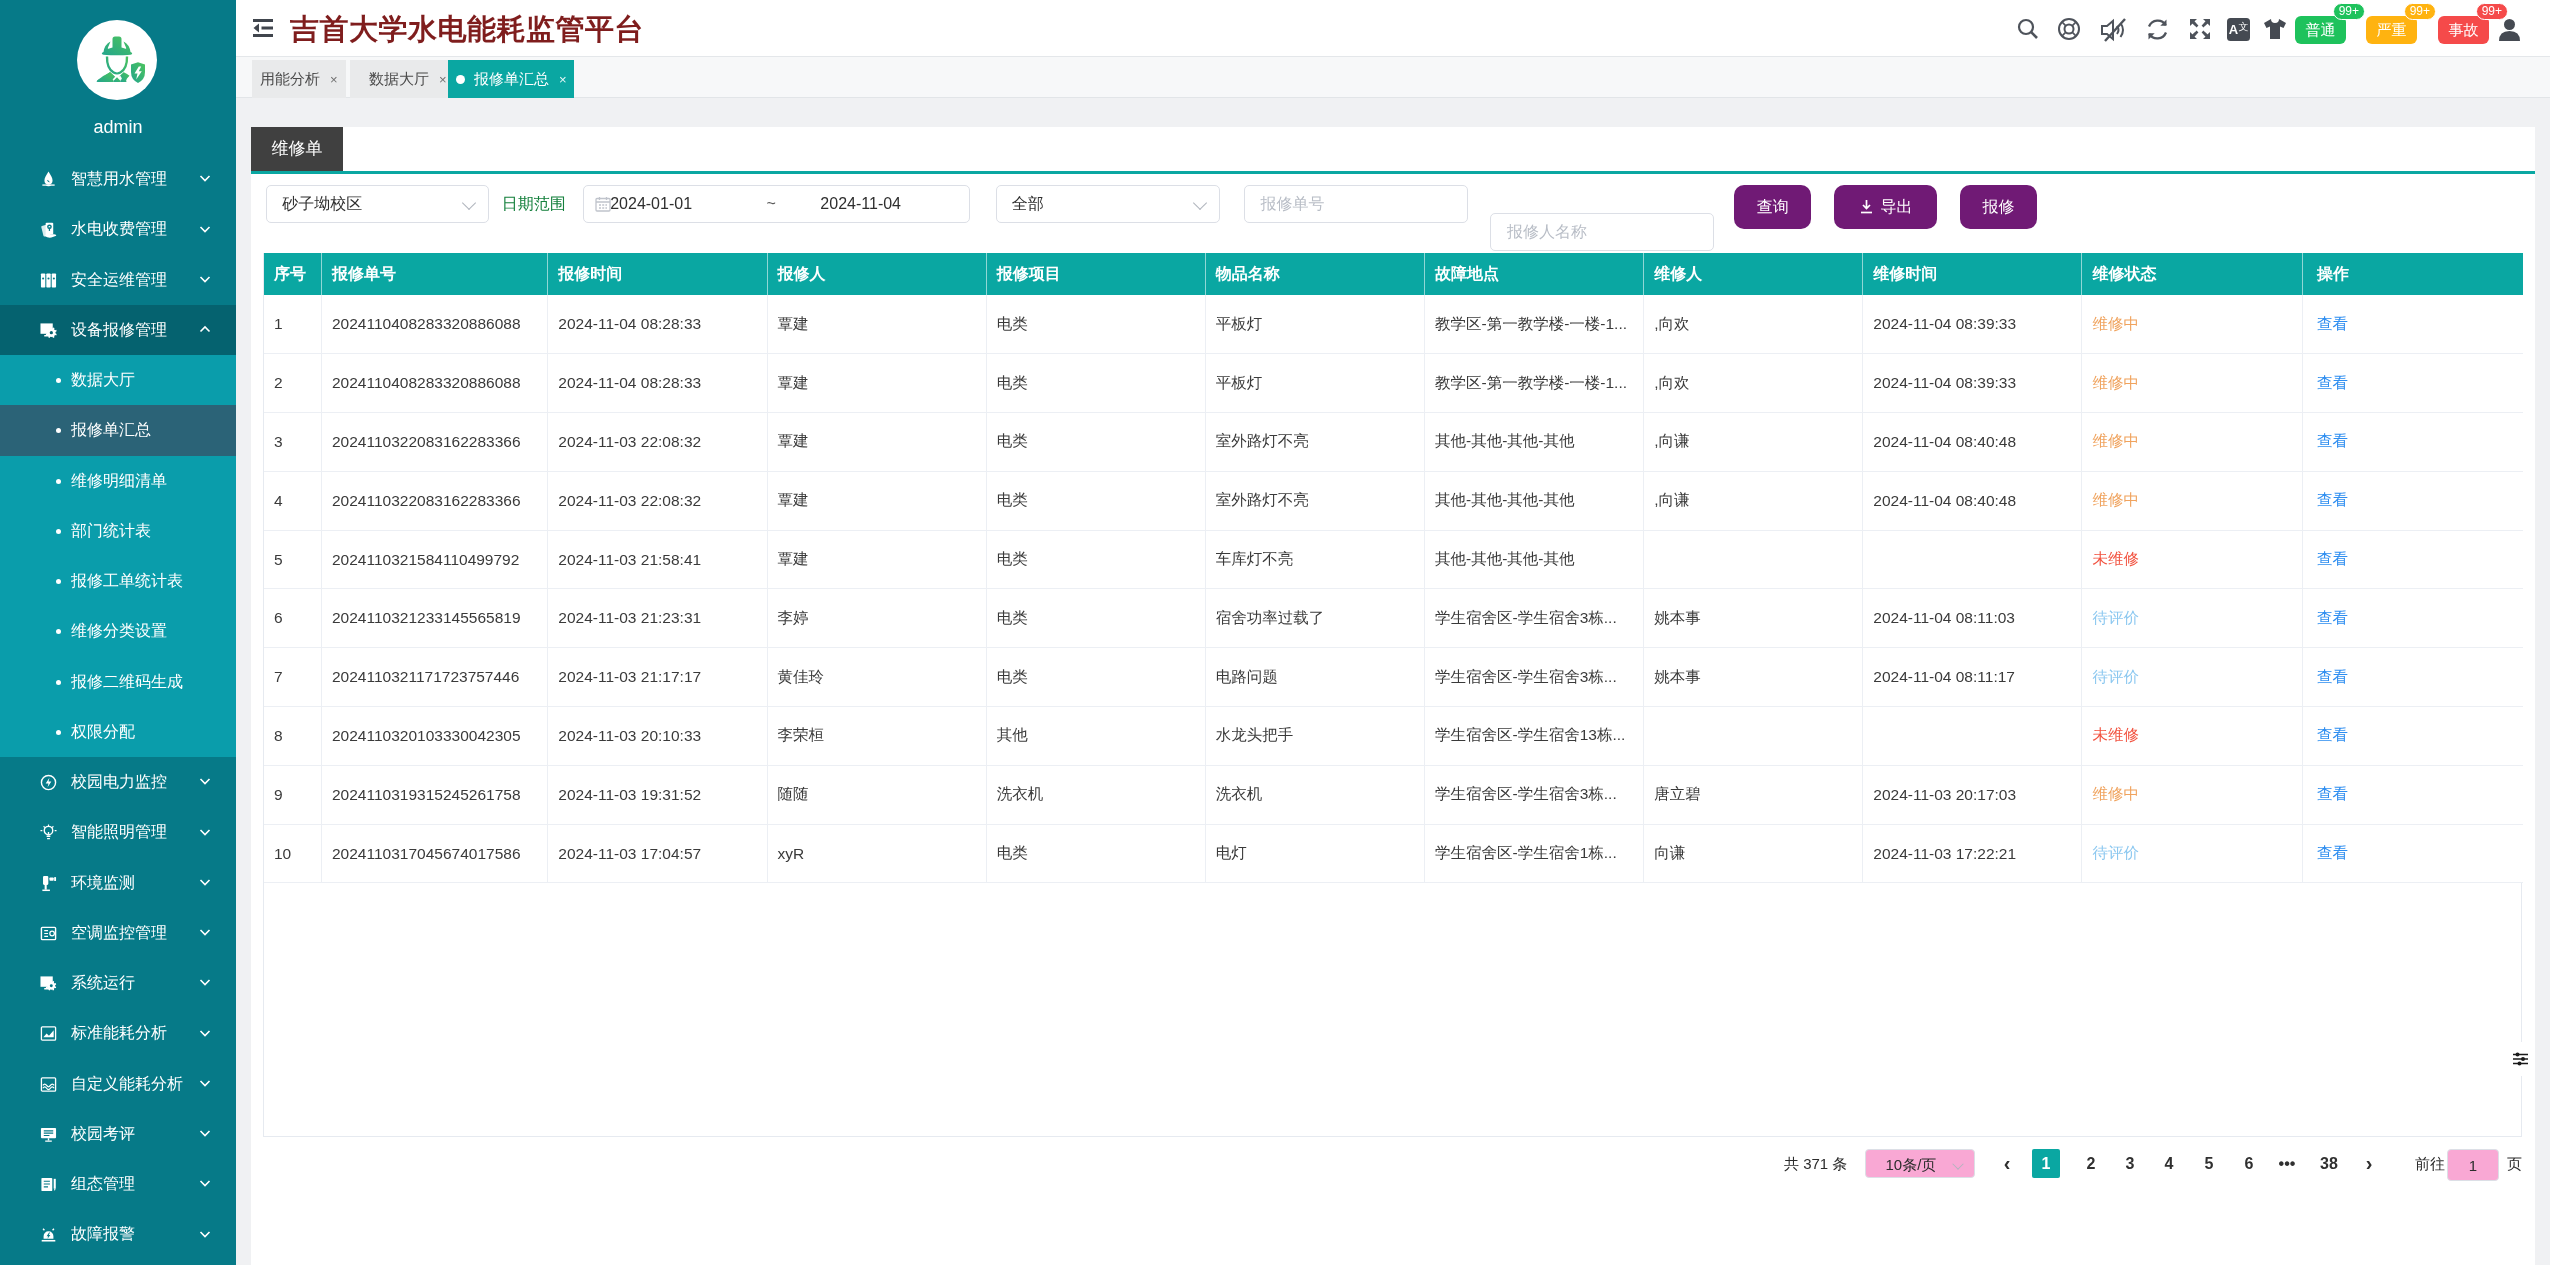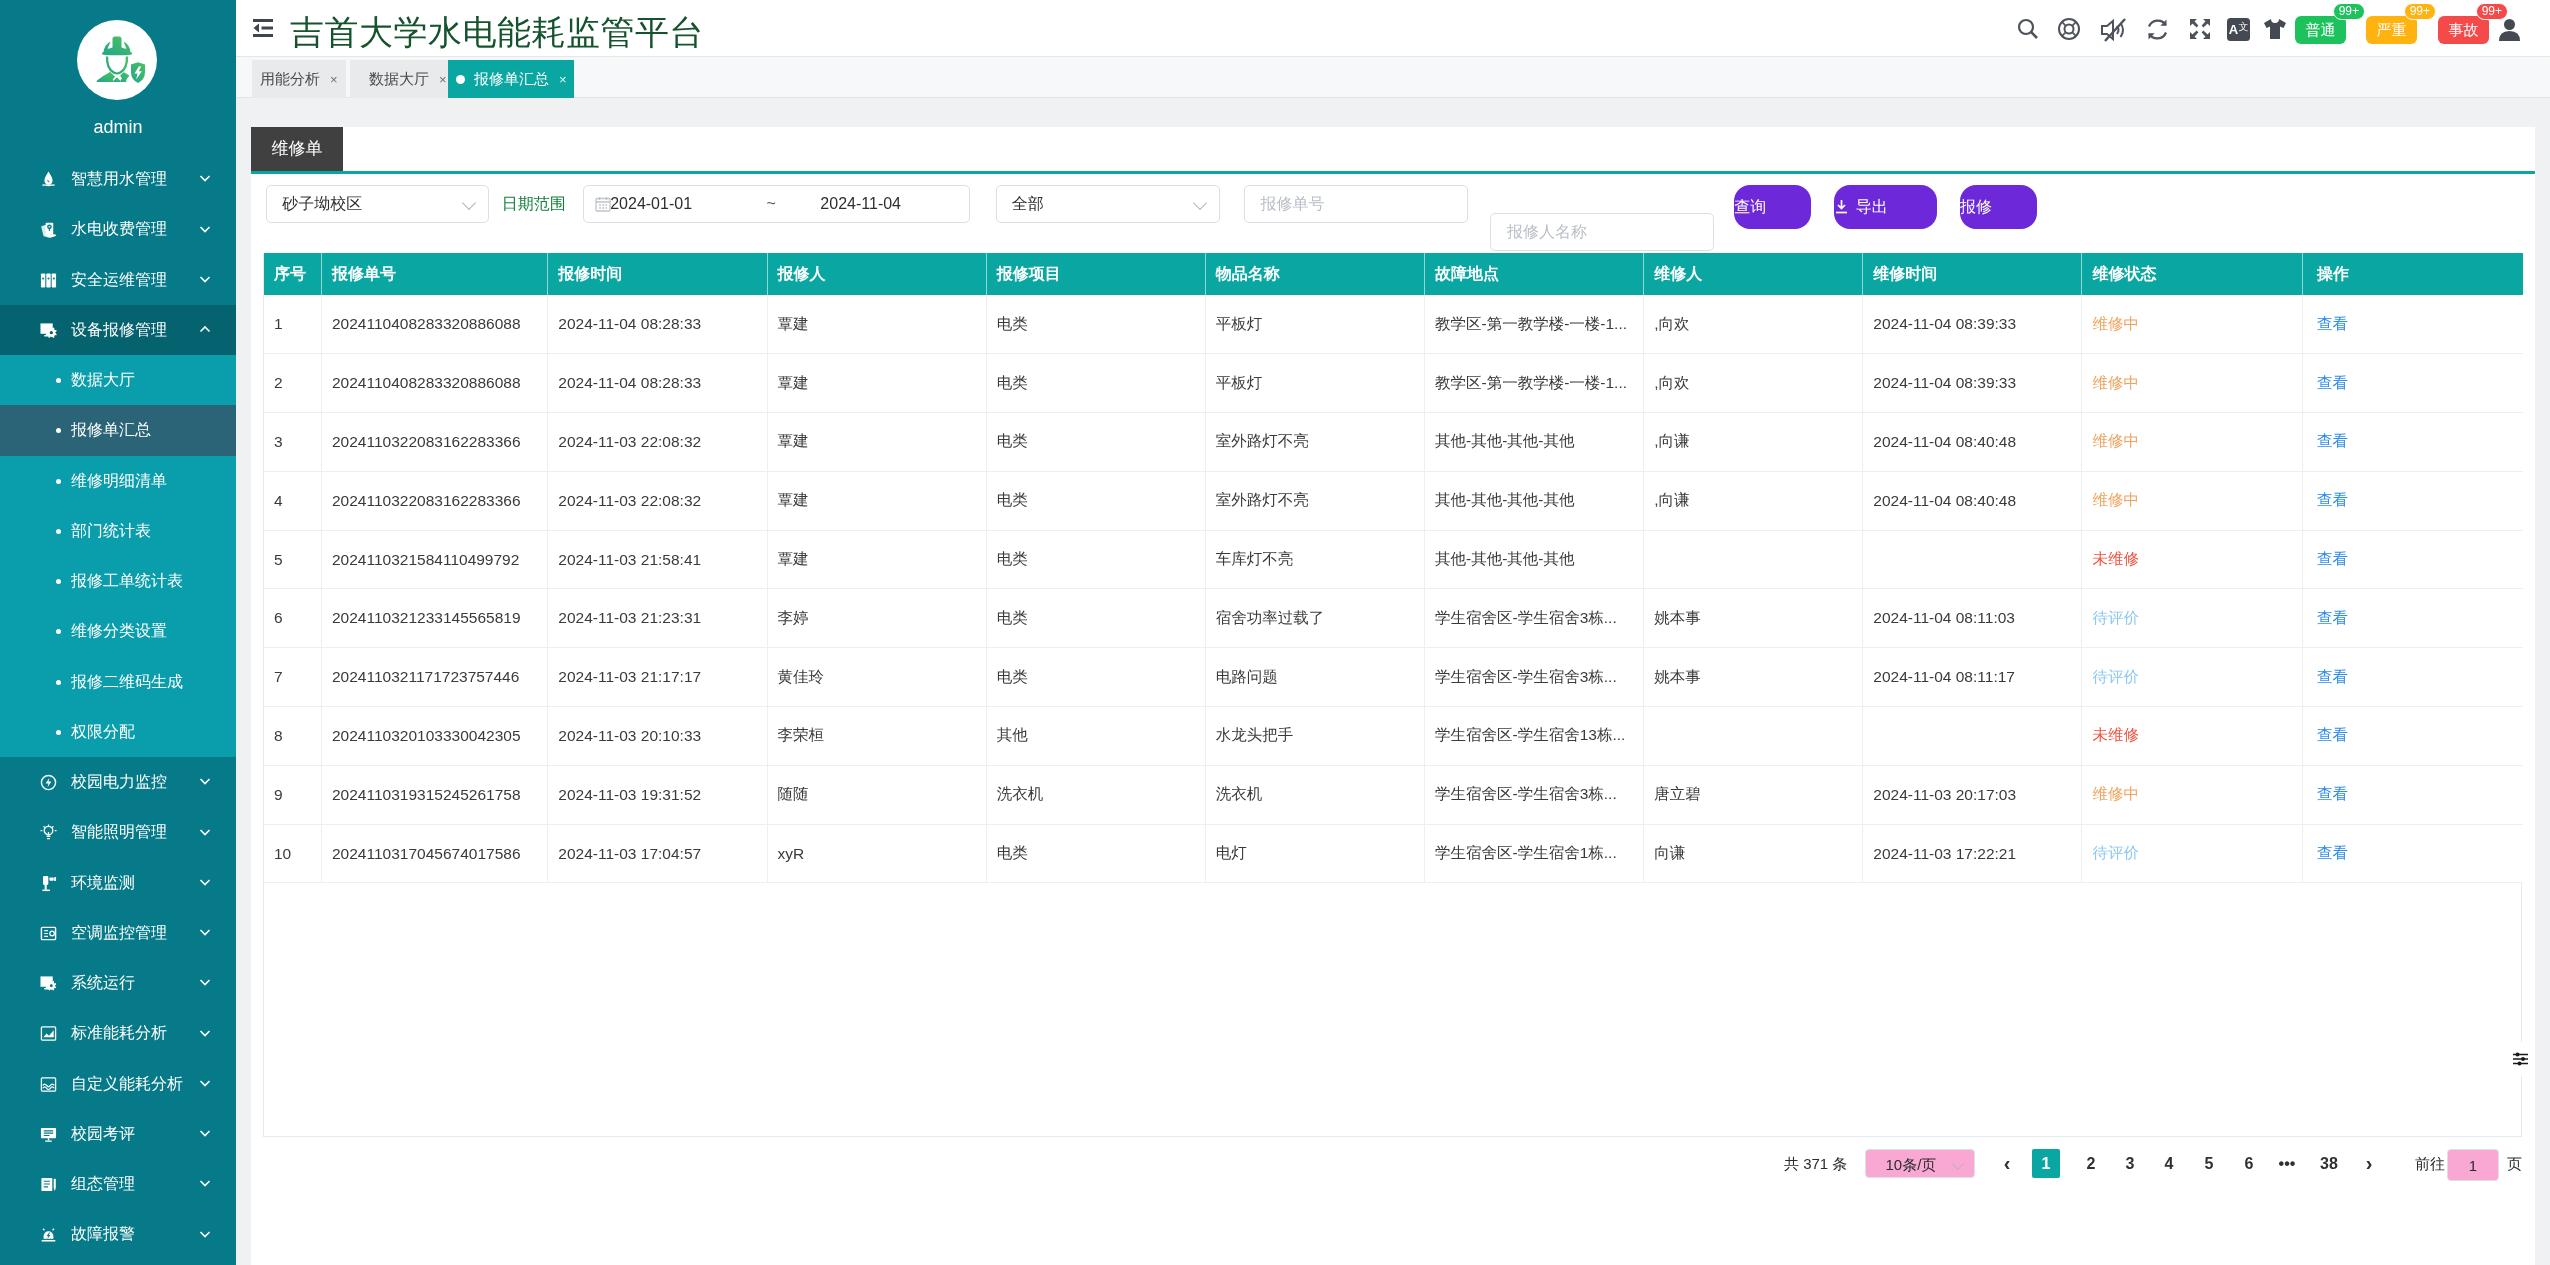--- a/index.html
+++ b/index.html
@@ -19,21 +19,21 @@
   .ch svg { vertical-align:middle; margin-top:-3px;}
   .sub { background:#0a9dab; }
   .mi.open { background:#05626f; }
   .mi .blt { position:absolute; left:56px; top:23px; width:5px; height:5px; border-radius:50%; background:#fff; }
   .mi .stx { position:absolute; left:71px; }
   .mi.active { background:#2b6377; }
 
   
   #topbar { position:absolute; left:236px; top:0; width:2314px; height:57px; background:#fff; border-bottom:1px solid #e4e7ea; }
   #hamb2 { position:absolute; left:16px; top:16px; }
-  #title { position:absolute; left:54px; top:10px; font-size:34px; font-weight:normal; color:#14532d; letter-spacing:0.5px;}
+  #title { position:absolute; left:54px; top:10px; font-size:29px; font-weight:bold; color:#7f1d1d; letter-spacing:0.5px;}
   .hic { position:absolute; top:17px; color:#5a5e66; }
   .badgebtn { position:absolute; top:16px; height:28px; line-height:28px; border-radius:6px; color:#fff; font-size:15px; text-align:center; width:51px; }
   .pill { position:absolute; top:-13px; right:-19px; height:17px; line-height:15px; padding:0 5px; border-radius:9px; border:1px solid #fff; color:#fff; font-size:12px; }
 
   
   #tabbar { position:absolute; left:236px; top:57px; width:2314px; height:41px; background:#f7f8f9; border-bottom:1px solid #e2e5e8; }
   .ttab { position:absolute; top:3px; height:38px; line-height:38px; background:#e9eaeb; color:#4b4b4b; font-size:15px; text-align:center; }
   .ttab .x { font-size:13px; margin-left:10px; color:#707070; }
   .ttab.act { background:#0aa7a2; color:#fff; }
   .ttab.act .x { color:#e8f7f7; }
@@ -41,21 +41,21 @@
 
   
   #panel { position:absolute; left:251px; top:127px; width:2284px; height:1138px; background:#fff; }
   #ptab { position:absolute; left:0; top:0; width:92px; height:44px; background:#404040; color:#fff; font-size:17px; text-align:center; line-height:44px; }
   #pline { position:absolute; left:0; top:44px; width:2284px; height:3px; background:#0aa7a2; }
 
   
   .fbox { position:absolute; top:58px; height:38px; background:#fff; border:1px solid #dcdfe6; border-radius:5px; font-size:16px; color:#2f2f2f; }
   .fl-label { position:absolute; top:58px; height:38px; line-height:38px; font-size:16px; color:#15803d; }
   .plc { color:#b8bdc6; }
-  .fbtn { position:absolute; top:58px; height:44px; border-radius:16px; background:#6d28d9; color:#fff; font-size:16px; text-align:left; line-height:44px; }
+  .fbtn { position:absolute; top:58px; height:44px; border-radius:10px; background:#701a75; color:#fff; font-size:16px; text-align:center; line-height:44px; }
   .chev { display:inline-block; width:10px; height:10px; border-right:1.6px solid #b0b5bd; border-bottom:1.6px solid #b0b5bd; transform:rotate(45deg); }
 
   
   #twrap { position:absolute; left:12px; top:126px; width:2259px; height:884px; border:1px solid #e6eaf0; border-top:none; }
   table { border-collapse:collapse; table-layout:fixed; width:2259px; }
   th { background:#0aa7a2; color:#fff; font-size:16px; font-weight:bold; text-align:left; height:42px; padding:0 0 0 10px; border-right:1px solid rgba(255,255,255,.55); }
   th:last-child { border-right:none; padding-left:14px; }
   td { font-size:15.5px; color:#3a3a3a; height:58.8px; padding:0 8px 0 10px; border-right:1px solid #eceff4; border-bottom:1px solid #eceff4; background:#fff; overflow:hidden; white-space:nowrap; text-overflow:ellipsis; }
   td:last-child { border-right:none; padding-left:14px; }
   td.c { }

